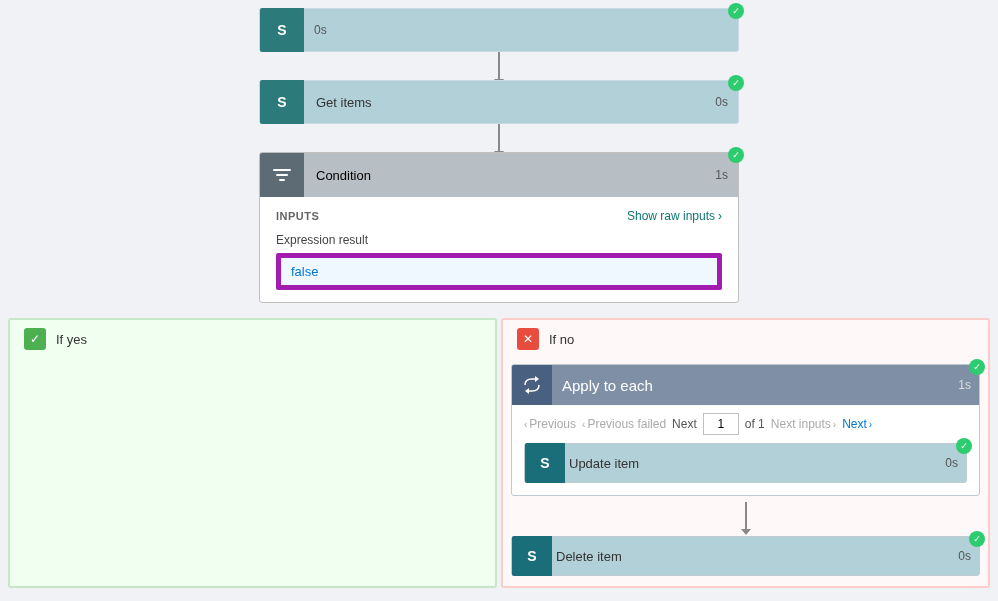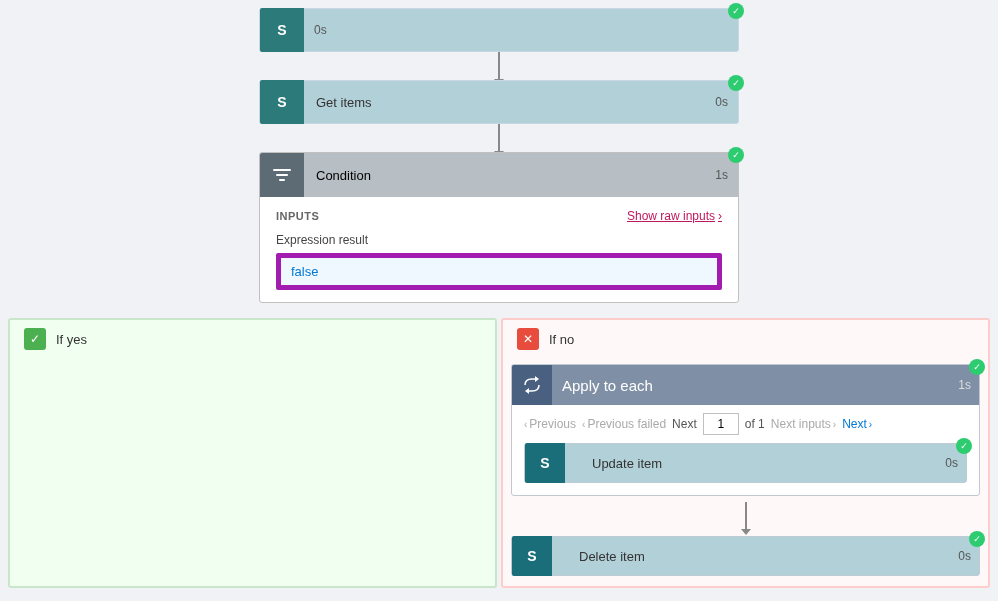--- a/index.html
+++ b/index.html
@@ -157,26 +157,25 @@
 
     .inputs-label {
       font-size: 11px;
       font-weight: 600;
       color: #666;
       letter-spacing: 0.5px;
     }
 
     .show-raw-inputs {
       font-size: 12px;
-      color: #be185d;
+      color: #0f766e;
       cursor: pointer;
       display: flex;
       align-items: center;
       gap: 3px;
-      text-decoration: underline;
     }
 
     .expression-result-label {
       font-size: 12px;
       color: #444;
       margin-bottom: 6px;
     }
 
     .expression-result-value {
       border: 5px solid #a21caf;
@@ -355,21 +354,21 @@
       height: 40px;
       display: flex;
       align-items: center;
       justify-content: center;
       background: #1a6e7a;
       border-radius: 2px 0 0 2px;
     }
 
     .inner-step-label {
       flex: 1;
-      padding: 0 27px;
+      padding: 0 4px;
       font-size: 13px;
       color: #333;
     }
 
     .inner-step-duration {
       padding: 0 8px;
       font-size: 12px;
       color: #555;
     }
 

